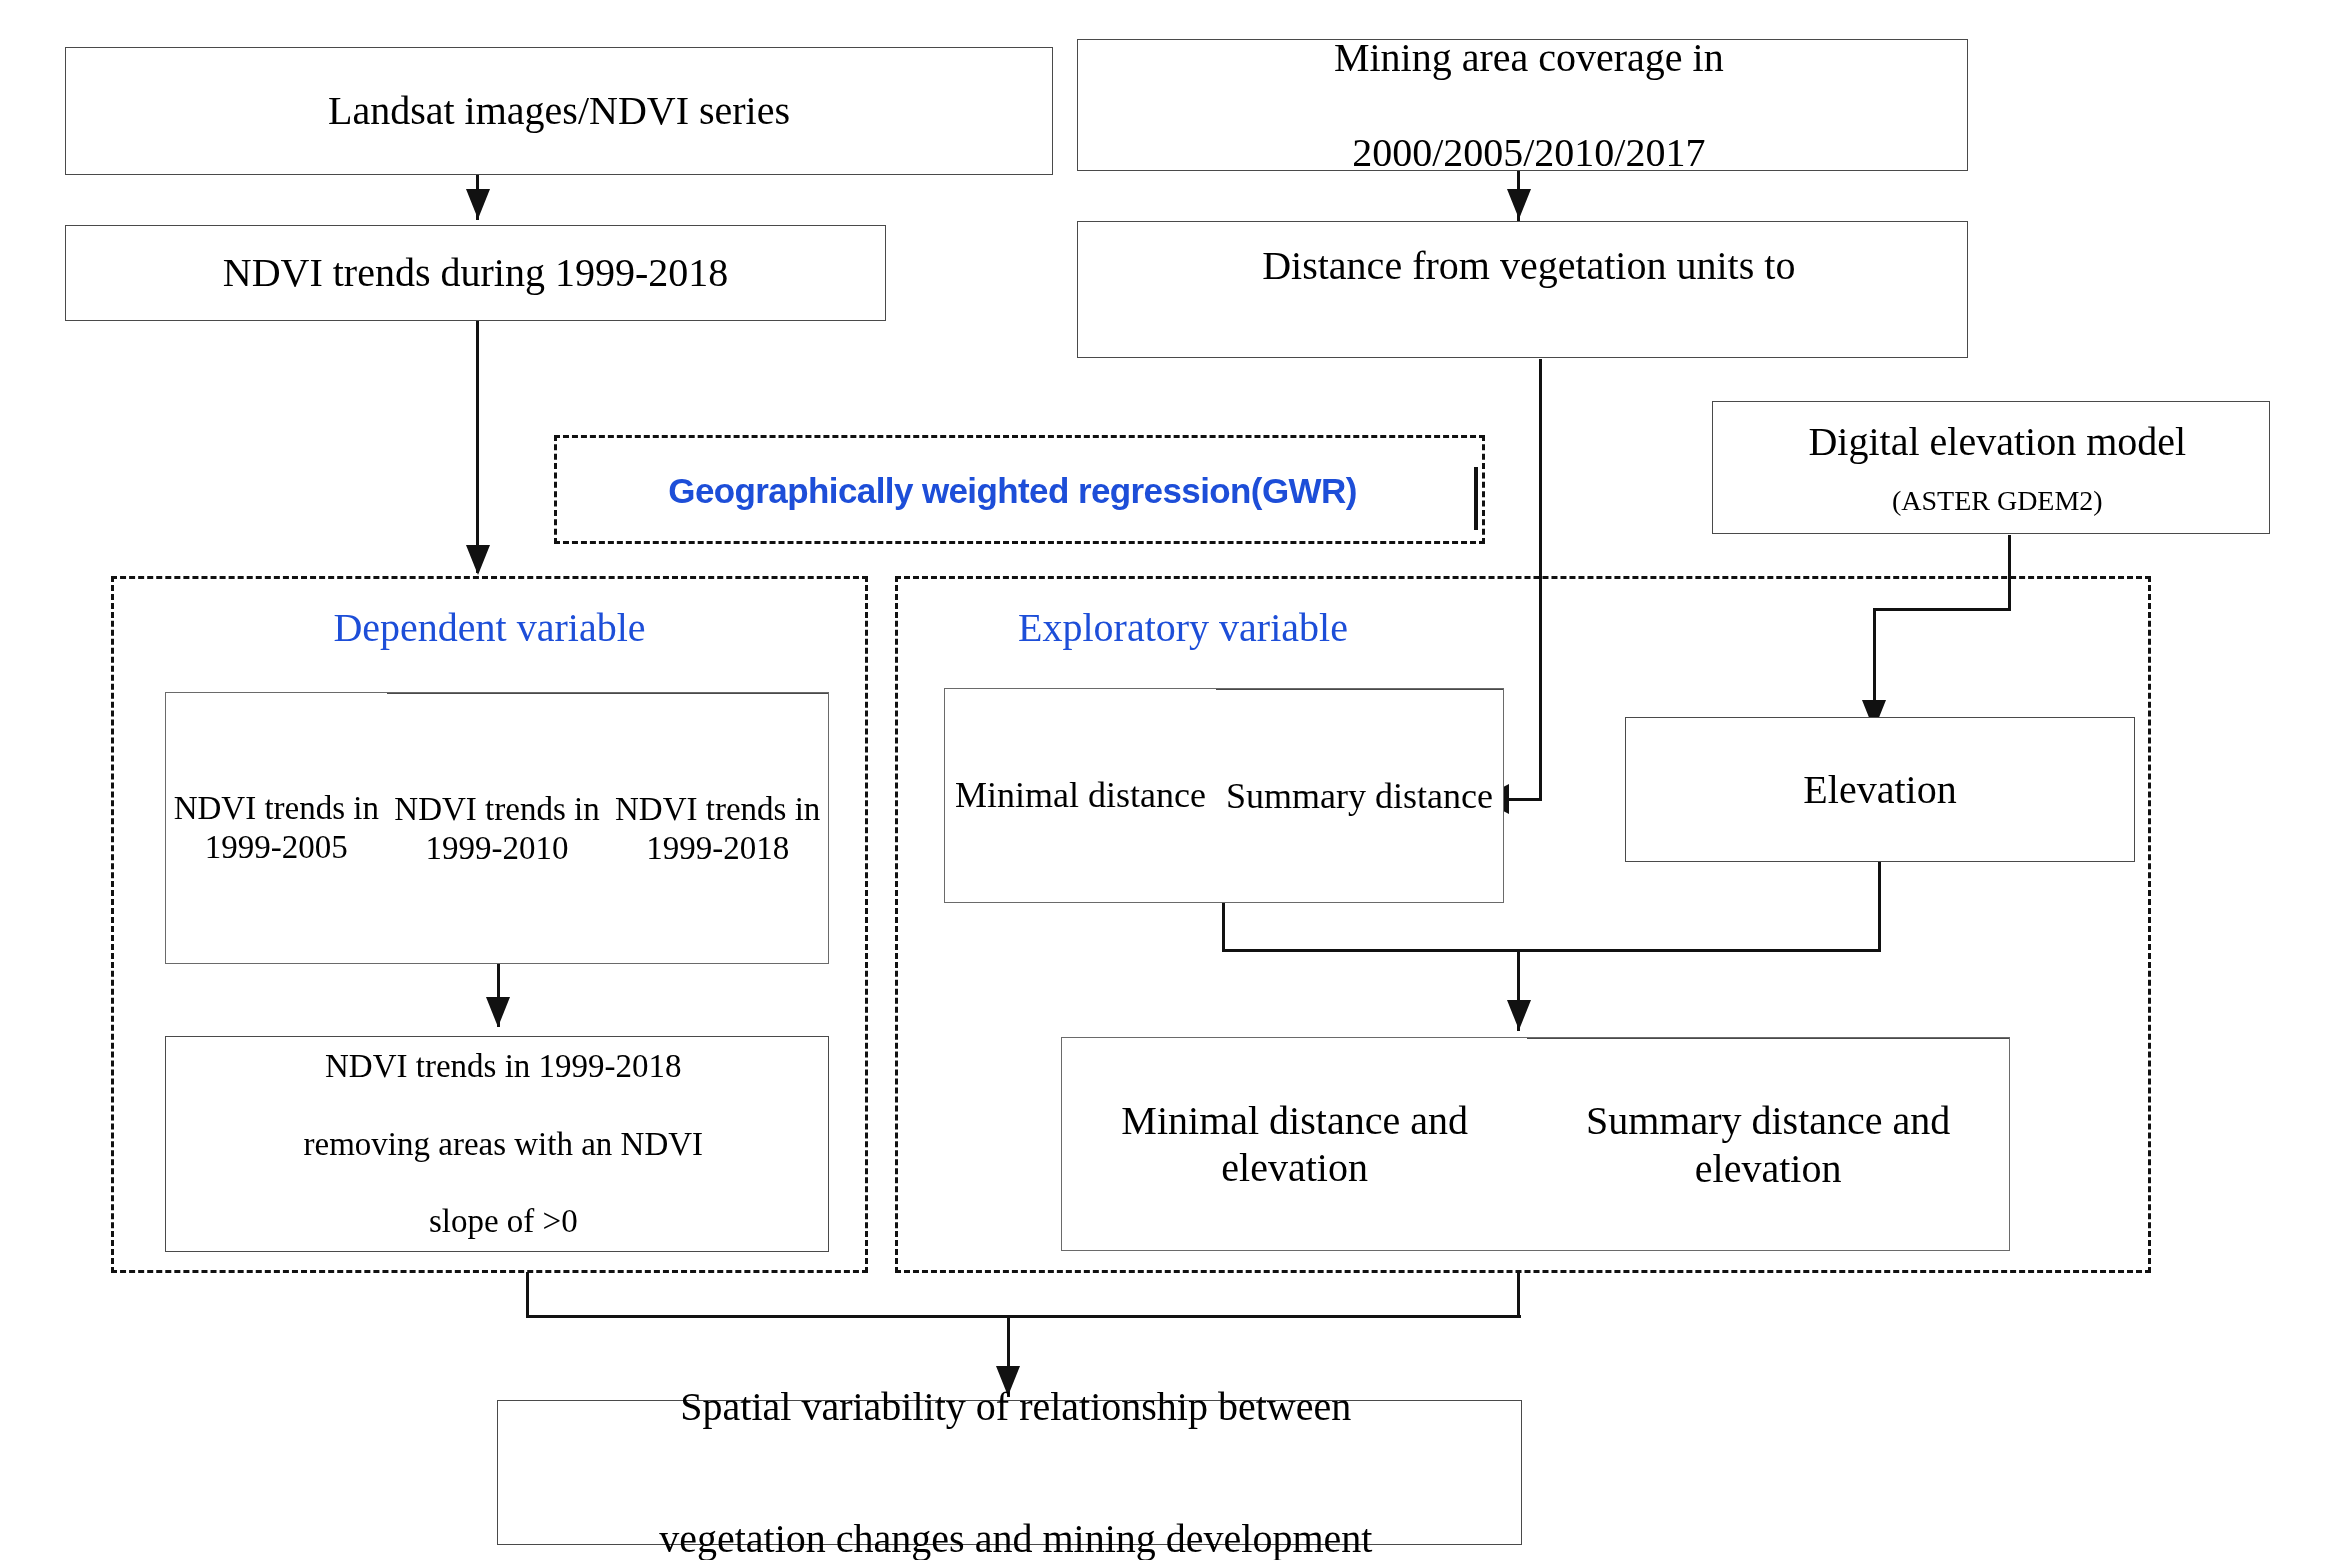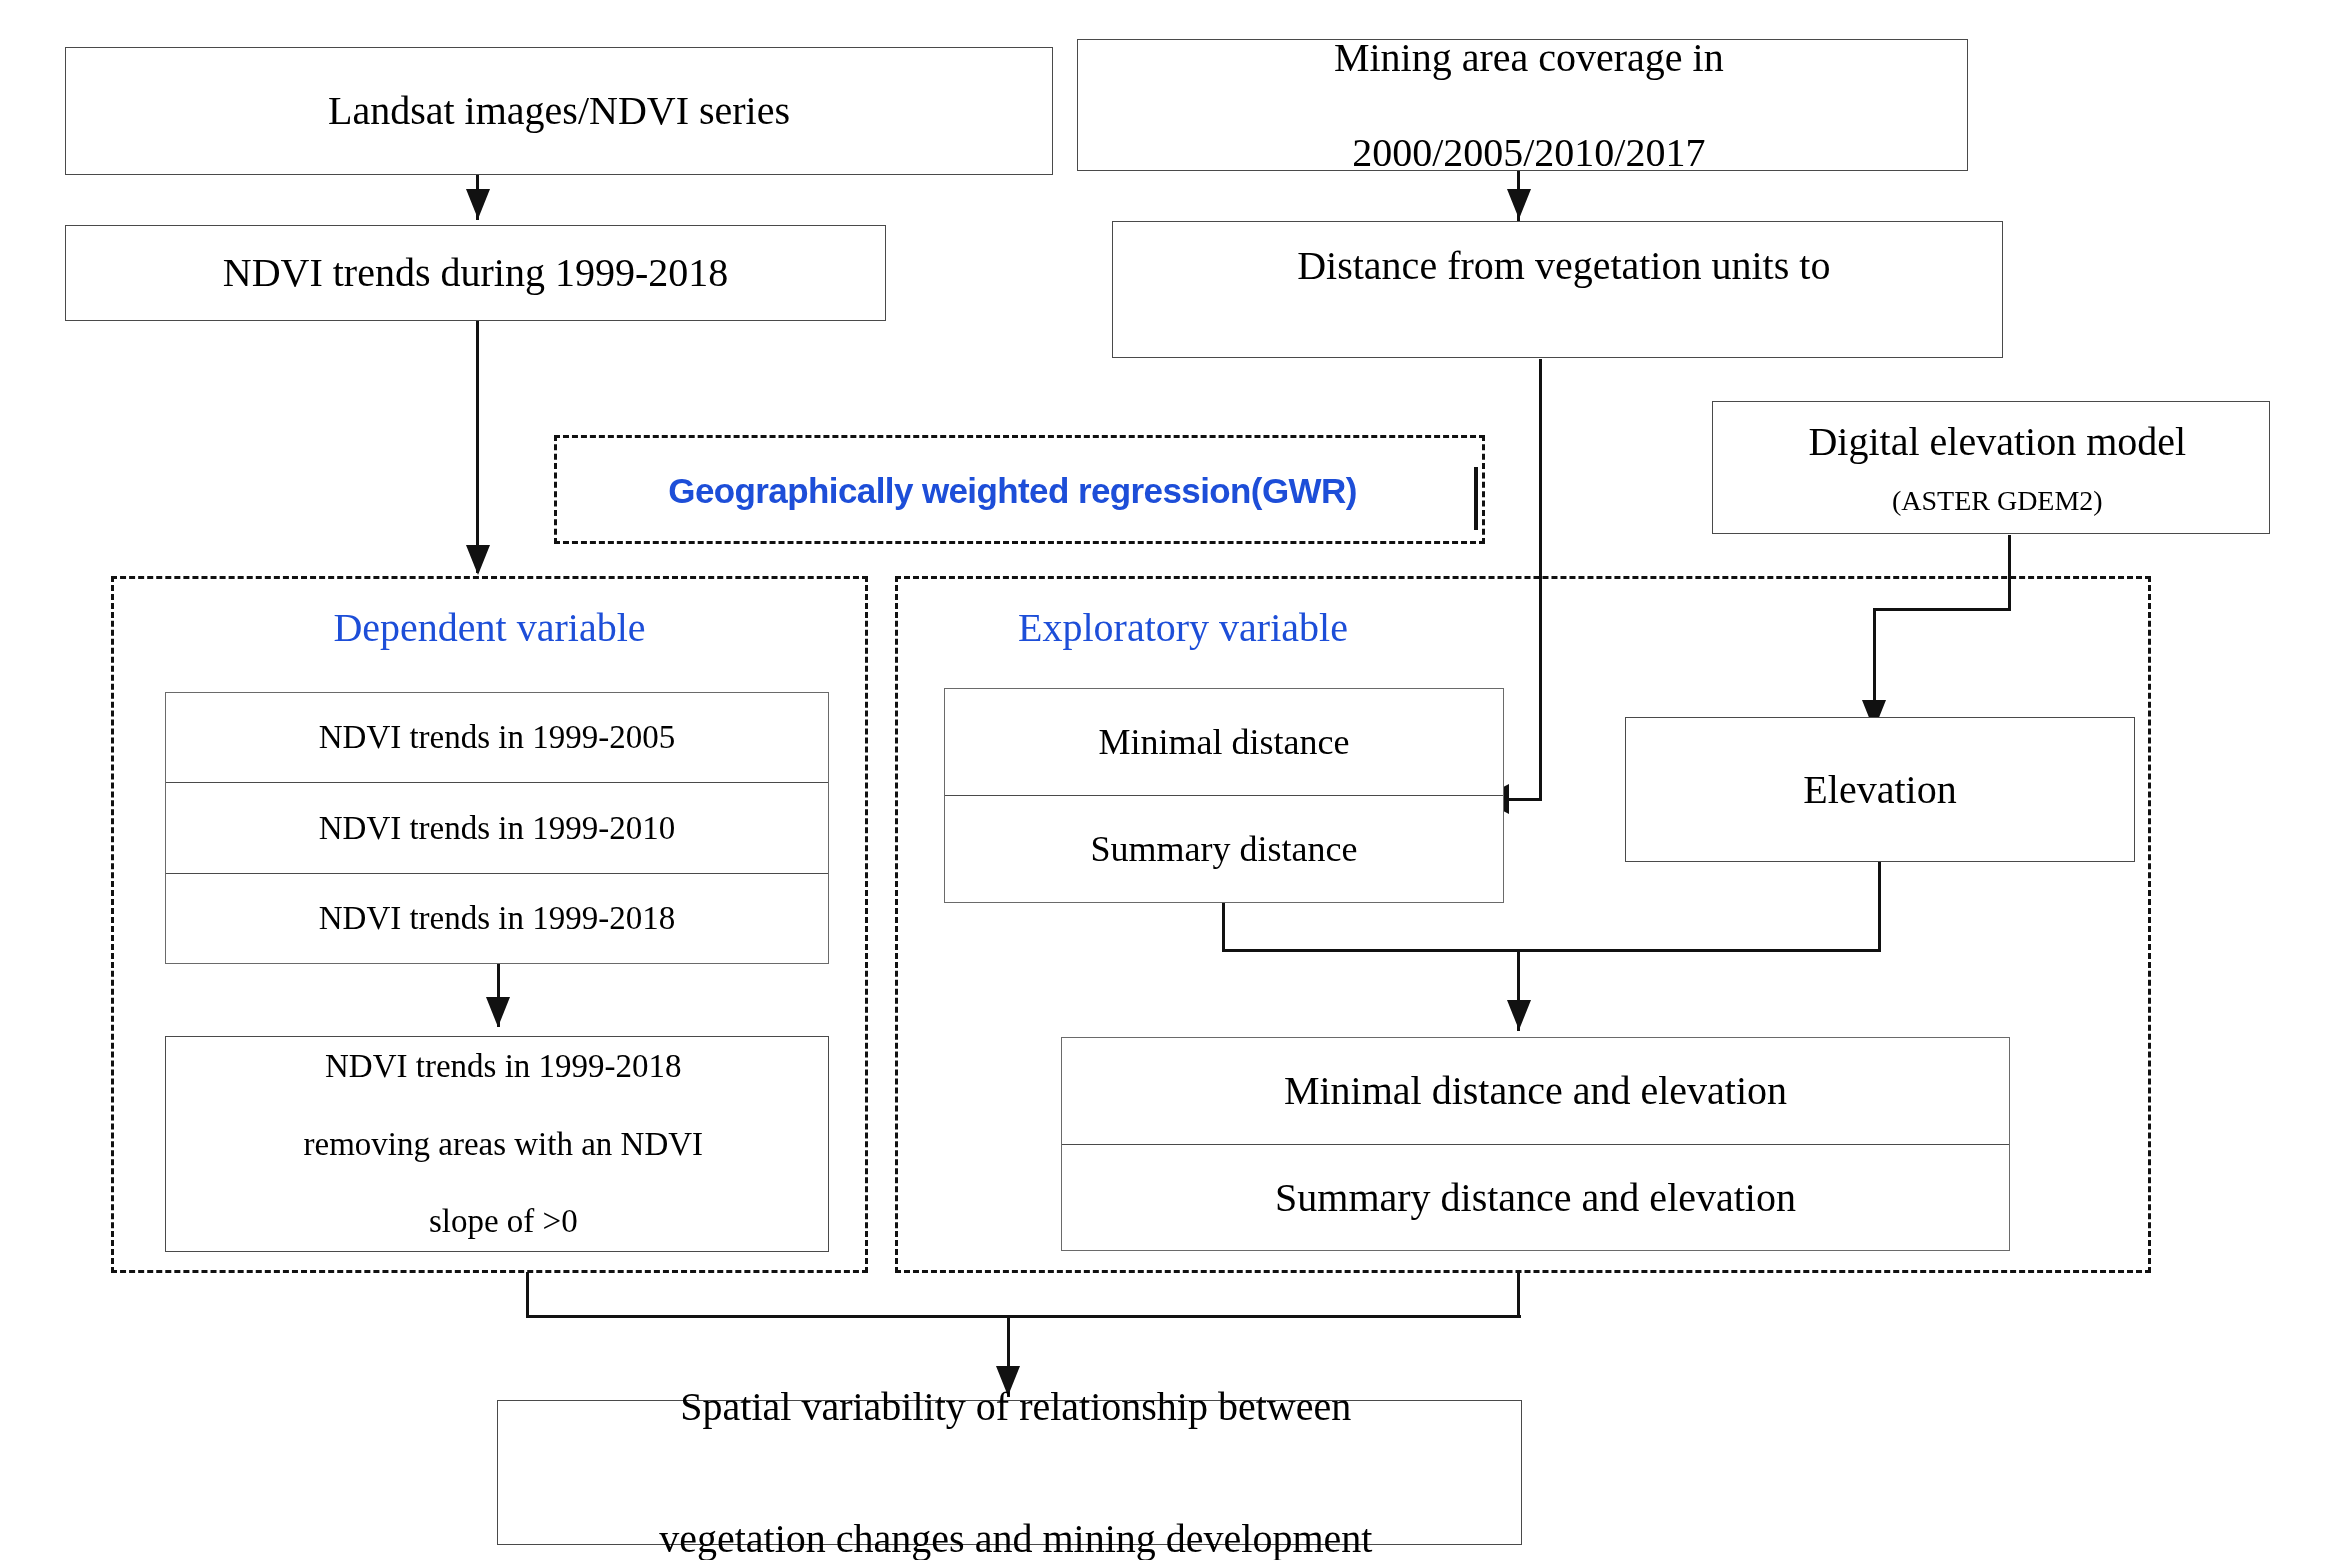--- a/index.html
+++ b/index.html
@@ -26,21 +26,21 @@
     line-height:1.18;
     color:#000;
   }
   .box span{display:block;width:100%;padding:0 6.3px;}
   .stack{
     position:absolute;
     box-sizing:border-box;
     border:1.9px solid #6a6a6a;
     background:#fff;
     display:flex;
-    flex-direction:column;
+    flex-direction:row;
   }
   .stack .row{
     flex:1 1 auto;
     display:flex;
     align-items:center;
     justify-content:center;
     text-align:center;
     box-sizing:border-box;
     color:#000;
     line-height:1.18;
@@ -103,21 +103,21 @@
   <div class="box t-big" style="left:1077px;top:39px;width:891px;height:132px;">
     <span>
       <span>Mining area coverage in</span><br>
       <span>2000/2005/2010/2017</span>
     </span>
   </div>
 
   <div class="line vline" style="left:1517px;top:171px;height:50px;"></div>
   <div class="arrowdown" style="left:1507px;top:189px;"></div>
 
-  <div class="box t-big" style="left:1112px;top:221px;width:891px;height:137px;">
+  <div class="box t-big" style="left:1077px;top:221px;width:891px;height:137px;">
     <span>
       <span>Distance from vegetation units to</span><br>
     </span>
   </div>
 
   <div class="line vline" style="left:1539px;top:359px;height:442px;"></div>
   <div class="line hline" style="left:1509px;top:798px;width:33px;"></div>
   <div class="arrowleft" style="left:1480px;top:784px;"></div>
 
   <div class="dashbox" style="left:554px;top:435px;width:931px;height:109px;"></div>

